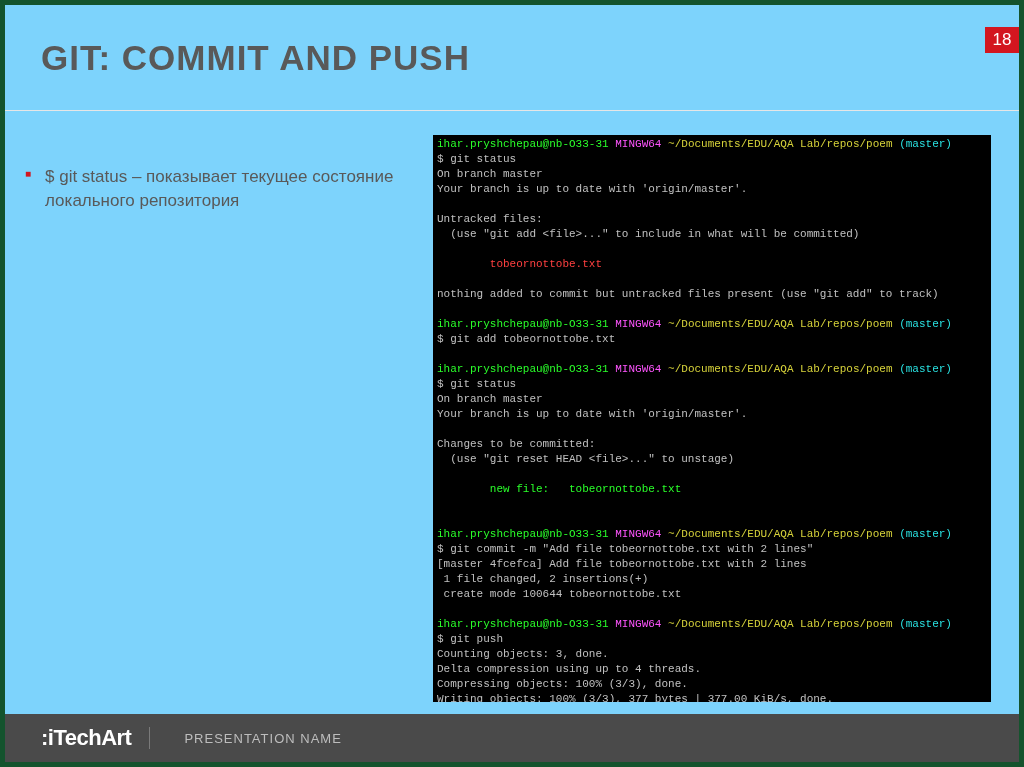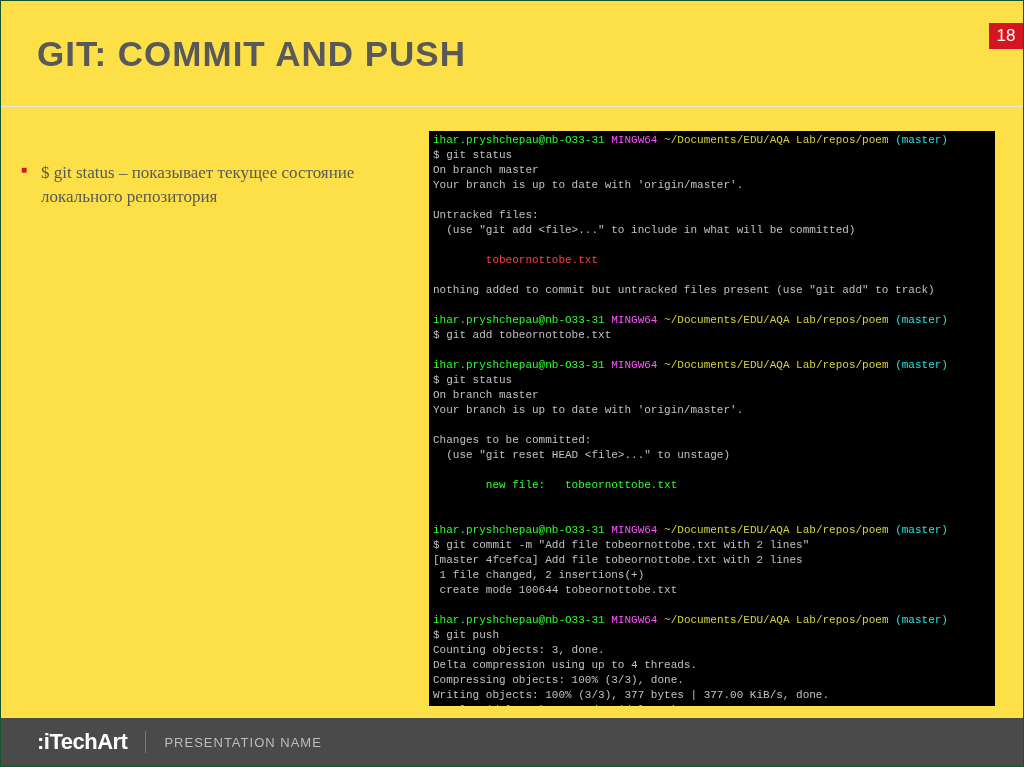--- a/index.html
+++ b/index.html
@@ -1,22 +1,22 @@
 <!DOCTYPE html>
 <html><head>
 <meta charset="utf-8">
 <style>
   * { margin: 0; padding: 0; box-sizing: border-box; }
   html, body { width: 1024px; height: 767px; font-family: Arial, Helvetica, sans-serif; background: #fff; overflow: hidden; }
   .slide {
     position: relative;
     width: 1024px;
     height: 767px;
-    background: #fde047;
-    border: 1px solid #14532d;
+    background: #7dd3fc;
+    border: 5px solid #14532d;
   }
   .header {
     position: absolute;
     top: 33px;
     left: 36px;
     right: 0;
   }
   .title {
     font-size: 35px;
     font-weight: 800;
@@ -59,21 +59,20 @@
     padding-top: 30px;
   }
   ul.bullets { list-style: none; }
   ul.bullets > li {
     position: relative;
     padding-left: 20px;
     margin-bottom: 35px;
     font-size: 17px;
     line-height: 1.4;
     color: #595959;
-    font-family: Liberation Serif, serif;
   }
   ul.bullets > li::before {
     content: "■";
     position: absolute;
     left: 0;
     top: 2px;
     color: #d3161f;
     font-size: 10px;
   }
   .col-right {
@@ -123,20 +122,21 @@
   .fsep {
     width: 1px;
     height: 22px;
     background: #7a7a7a;
     margin: 0 18px;
   }
   .ftext {
     font-size: 13px;
     letter-spacing: 1px;
     color: #bdbdbd;
+    margin-left: 16px;
   }
 </style>
 </head>
 <body>
 
 <div class="slide">
 
   <div class="header">
     <div class="title">GIT: COMMIT AND PUSH</div>
   </div>

